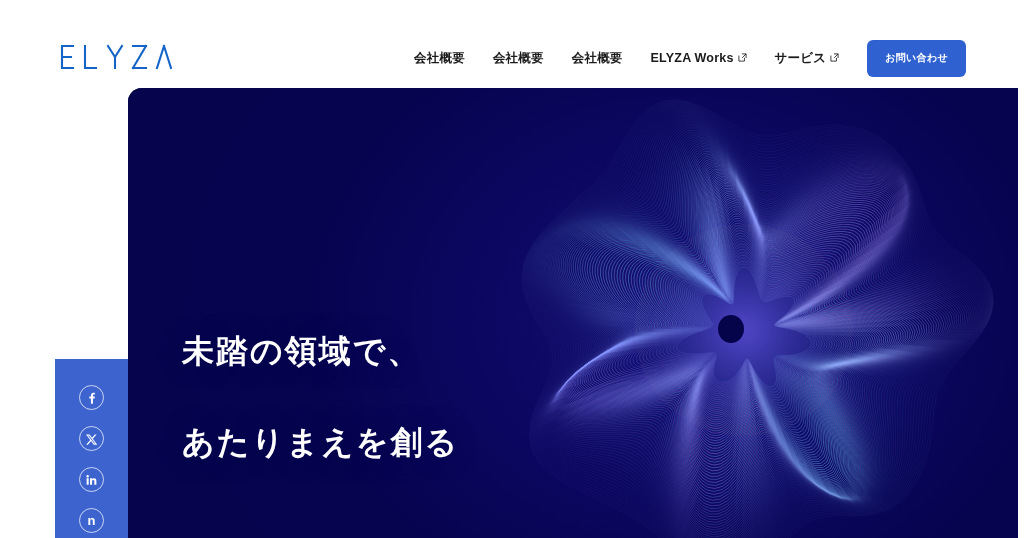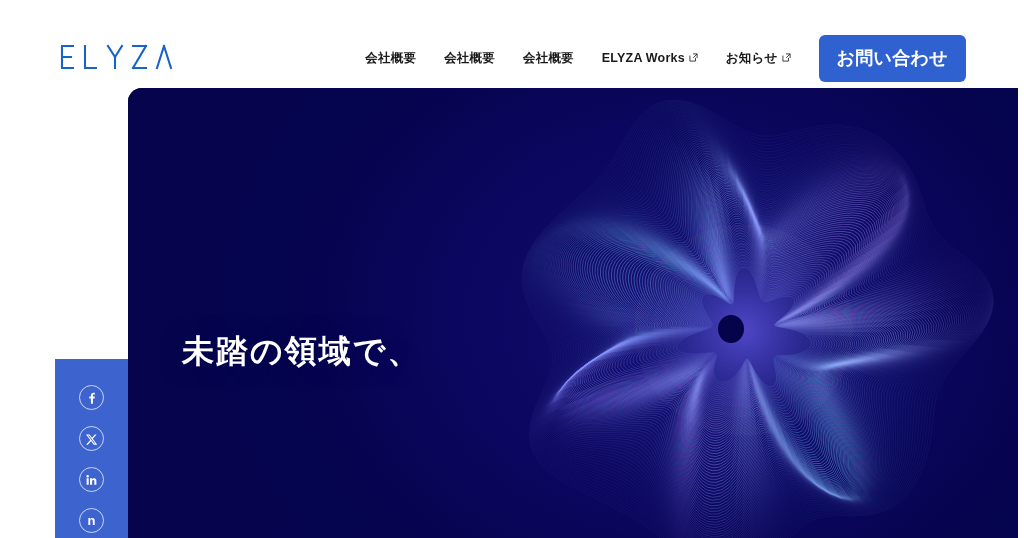--- a/index.html
+++ b/index.html
@@ -34,21 +34,21 @@
     font-size:12.5px; font-weight:bold; color:#1a1a1a;
     text-decoration:none; white-space:nowrap;
     padding:0 14px; letter-spacing:.2px;
   }
   .ext-ico { width:9px; height:9px; display:inline-block; position:relative; top:-1px; }
   .ext-ico svg { display:block; }
 
   #contact-btn {
     margin-left:14px;
     background:#2F62D0; color:#fff;
-    font-size:18px; font-weight:bold;
+    font-size:10px; font-weight:bold;
     border:none; border-radius:6px;
     padding:11px 18px 12px 18px;
     cursor:pointer; white-space:nowrap;
     letter-spacing:.3px;
   }
 
   
   #follow-rail {
     position:absolute; left:55px; top:60px; width:73px; height:478px;
     z-index:35;
@@ -159,21 +159,21 @@
         <span class="ext-ico">
           <svg viewBox="0 0 12 12" width="9" height="9">
             <path d="M1.2,3.4 L1.2,10.8 L8.6,10.8 L8.6,6.4" fill="none" stroke="#1a1a1a" stroke-width="1.1"></path>
             <path d="M5.3,1.2 L10.8,1.2 L10.8,6.7" fill="none" stroke="#1a1a1a" stroke-width="1.1"></path>
             <path d="M10.8,1.2 L5.6,6.4" fill="none" stroke="#1a1a1a" stroke-width="1.1"></path>
           </svg>
         </span>
       </a>
 
       <a class="nav-link" href="#">
-        <span>お知らせ</span>
+        <span>サービス</span>
         <span class="ext-ico">
           <svg viewBox="0 0 12 12" width="9" height="9">
             <path d="M1.2,3.4 L1.2,10.8 L8.6,10.8 L8.6,6.4" fill="none" stroke="#1a1a1a" stroke-width="1.1"></path>
             <path d="M5.3,1.2 L10.8,1.2 L10.8,6.7" fill="none" stroke="#1a1a1a" stroke-width="1.1"></path>
             <path d="M10.8,1.2 L5.6,6.4" fill="none" stroke="#1a1a1a" stroke-width="1.1"></path>
           </svg>
         </span>
       </a>
 
       <button id="contact-btn">お問い合わせ</button>
@@ -356,16 +356,17 @@
             <path d="M485.72,250.00 L478.18,259.65 L469.93,268.68 L461.73,277.13 L454.23,285.12 L447.90,292.84 L442.94,300.52 L439.37,308.36 L436.99,316.50 L435.48,325.00 L434.47,333.84 L433.60,342.95 L432.57,352.23 L431.16,361.56 L429.24,370.83 L426.71,379.94 L423.53,388.80 L419.64,397.29 L414.97,405.28 L409.45,412.57 L403.00,418.96 L395.59,424.23 L387.27,428.21 L378.14,430.84 L368.45,432.18 L358.47,432.48 L348.54,432.15 L338.95,431.76 L329.93,431.91 L321.57,433.19 L313.82,436.06 L306.49,440.77 L299.30,447.25 L291.90,455.19 L283.97,463.99 L275.28,472.87 L265.74,480.99 L255.41,487.55 L244.47,491.94 L233.23,493.78 L222.00,493.00 L211.10,489.80 L200.75,484.60 L191.07,477.99 L182.06,470.58 L173.62,462.94 L165.60,455.53 L157.82,448.63 L150.12,442.37 L142.38,436.76 L134.52,431.70 L126.53,427.05 L118.39,422.68 L110.11,418.48 L101.67,414.36 L93.07,410.27 L84.32,406.11 L75.49,401.77 L66.73,397.10 L58.28,391.89 L50.50,385.95 L43.81,379.08 L38.64,371.19 L35.36,362.26 L34.19,352.43 L35.16,341.91 L38.02,331.05 L42.31,320.20 L47.34,309.69 L52.32,299.75 L56.47,290.51 L59.11,281.94 L59.81,273.88 L58.40,266.06 L55.04,258.19 L50.18,250.00 L44.45,241.31 L38.61,232.04 L33.42,222.25 L29.49,212.09 L27.29,201.79 L27.01,191.61 L28.65,181.79 L32.01,172.48 L36.77,163.79 L42.56,155.72 L49.01,148.24 L55.82,141.26 L62.78,134.71 L69.76,128.49 L76.66,122.54 L83.46,116.79 L90.08,111.15 L96.48,105.50 L102.57,99.69 L108.30,93.52 L113.62,86.80 L118.59,79.39 L123.32,71.24 L128.04,62.43 L133.03,53.22 L138.59,44.06 L145.03,35.51 L152.55,28.20 L161.21,22.73 L170.97,19.58 L181.58,18.98 L192.74,20.90 L204.07,25.03 L215.20,30.77 L225.88,37.35 L235.96,43.93 L245.44,49.73 L254.47,54.12 L263.30,56.73 L272.18,57.48 L281.38,56.57 L291.06,54.43 L301.28,51.64 L311.98,48.79 L323.01,46.45 L334.15,45.07 L345.17,44.92 L355.85,46.13 L366.02,48.67 L375.55,52.45 L384.39,57.30 L392.46,63.08 L399.74,69.66 L406.18,76.94 L411.73,84.83 L416.38,93.23 L420.17,102.00 L423.24,110.95 L425.81,119.88 L428.24,128.54 L430.92,136.74 L434.29,144.33 L438.73,151.29 L444.45,157.71 L451.50,163.80 L459.63,169.84 L468.39,176.18 L477.12,183.11 L485.05,190.85 L491.39,199.47 L495.52,208.91 L497.00,218.99 L495.70,229.41 L491.78,239.85 L485.72,250.00 Z" fill="none" stroke="url(#lineGrad2)" stroke-width="0.45" stroke-opacity="0.108"></path>
             <path d="M486.30,250.00 L479.03,259.69 L471.11,268.80 L463.26,277.35 L456.11,285.46 L450.08,293.33 L445.37,301.17 L441.97,309.17 L439.68,317.46 L438.20,326.09 L437.15,335.04 L436.19,344.23 L435.04,353.57 L433.48,362.92 L431.38,372.19 L428.68,381.28 L425.31,390.09 L421.23,398.51 L416.38,406.42 L410.70,413.64 L404.12,419.97 L396.61,425.20 L388.23,429.20 L379.08,431.89 L369.40,433.36 L359.46,433.85 L349.57,433.77 L340.01,433.64 L330.99,434.05 L322.60,435.55 L314.78,438.58 L307.34,443.35 L300.00,449.79 L292.44,457.58 L284.35,466.13 L275.52,474.70 L265.86,482.47 L255.44,488.70 L244.45,492.80 L233.17,494.42 L221.92,493.51 L211.00,490.28 L200.61,485.15 L190.86,478.68 L181.76,471.47 L173.21,464.06 L165.05,456.88 L157.11,450.20 L149.23,444.13 L141.32,438.67 L133.29,433.72 L125.15,429.14 L116.87,424.80 L108.48,420.58 L99.96,416.41 L91.32,412.22 L82.58,407.93 L73.81,403.42 L65.15,398.56 L56.84,393.15 L49.23,387.01 L42.70,379.96 L37.67,371.92 L34.48,362.89 L33.33,352.99 L34.23,342.46 L36.93,331.60 L40.97,320.76 L45.69,310.26 L50.34,300.32 L54.17,291.05 L56.55,282.42 L57.07,274.25 L55.59,266.31 L52.27,258.31 L47.56,250.00 L42.07,241.20 L36.53,231.85 L31.66,222.00 L28.05,211.82 L26.13,201.52 L26.08,191.35 L27.88,181.53 L31.33,172.23 L36.11,163.52 L41.86,155.42 L48.23,147.88 L54.94,140.82 L61.78,134.16 L68.62,127.81 L75.39,121.71 L82.04,115.79 L88.54,109.96 L94.84,104.13 L100.86,98.13 L106.54,91.79 L111.88,84.94 L116.90,77.45 L121.74,69.27 L126.61,60.51 L131.77,51.42 L137.53,42.42 L144.16,34.07 L151.85,26.95 L160.66,21.65 L170.51,18.60 L181.20,18.01 L192.40,19.86 L203.75,23.80 L214.92,29.27 L225.64,35.52 L235.79,41.74 L245.38,47.20 L254.54,51.29 L263.52,53.69 L272.56,54.33 L281.91,53.42 L291.72,51.37 L302.04,48.75 L312.81,46.14 L323.87,44.07 L335.01,42.97 L346.00,43.10 L356.64,44.56 L366.75,47.33 L376.23,51.28 L385.01,56.28 L393.05,62.18 L400.30,68.83 L406.74,76.15 L412.33,84.05 L417.05,92.42 L420.97,101.13 L424.20,110.01 L426.97,118.85 L429.60,127.44 L432.50,135.59 L436.06,143.16 L440.62,150.15 L446.41,156.64 L453.41,162.84 L461.42,169.03 L469.97,175.53 L478.43,182.62 L486.06,190.50 L492.13,199.24 L496.02,208.77 L497.36,218.91 L496.01,229.36 L492.18,239.82 L486.30,250.00 Z" fill="none" stroke="url(#lineGrad)" stroke-width="0.45" stroke-opacity="0.107"></path>
           </g>
 
         <ellipse cx="235" cy="247" rx="13" ry="14" fill="#05044a"></ellipse>
       </svg>
     </div>
 
     <h1 id="hero-copy">
       <span class="hl">未踏の領域で、</span>
+      <span class="hl">あたりまえを創る</span>
     </h1>
   </section>
 
 </div>
 
 </body></html>

